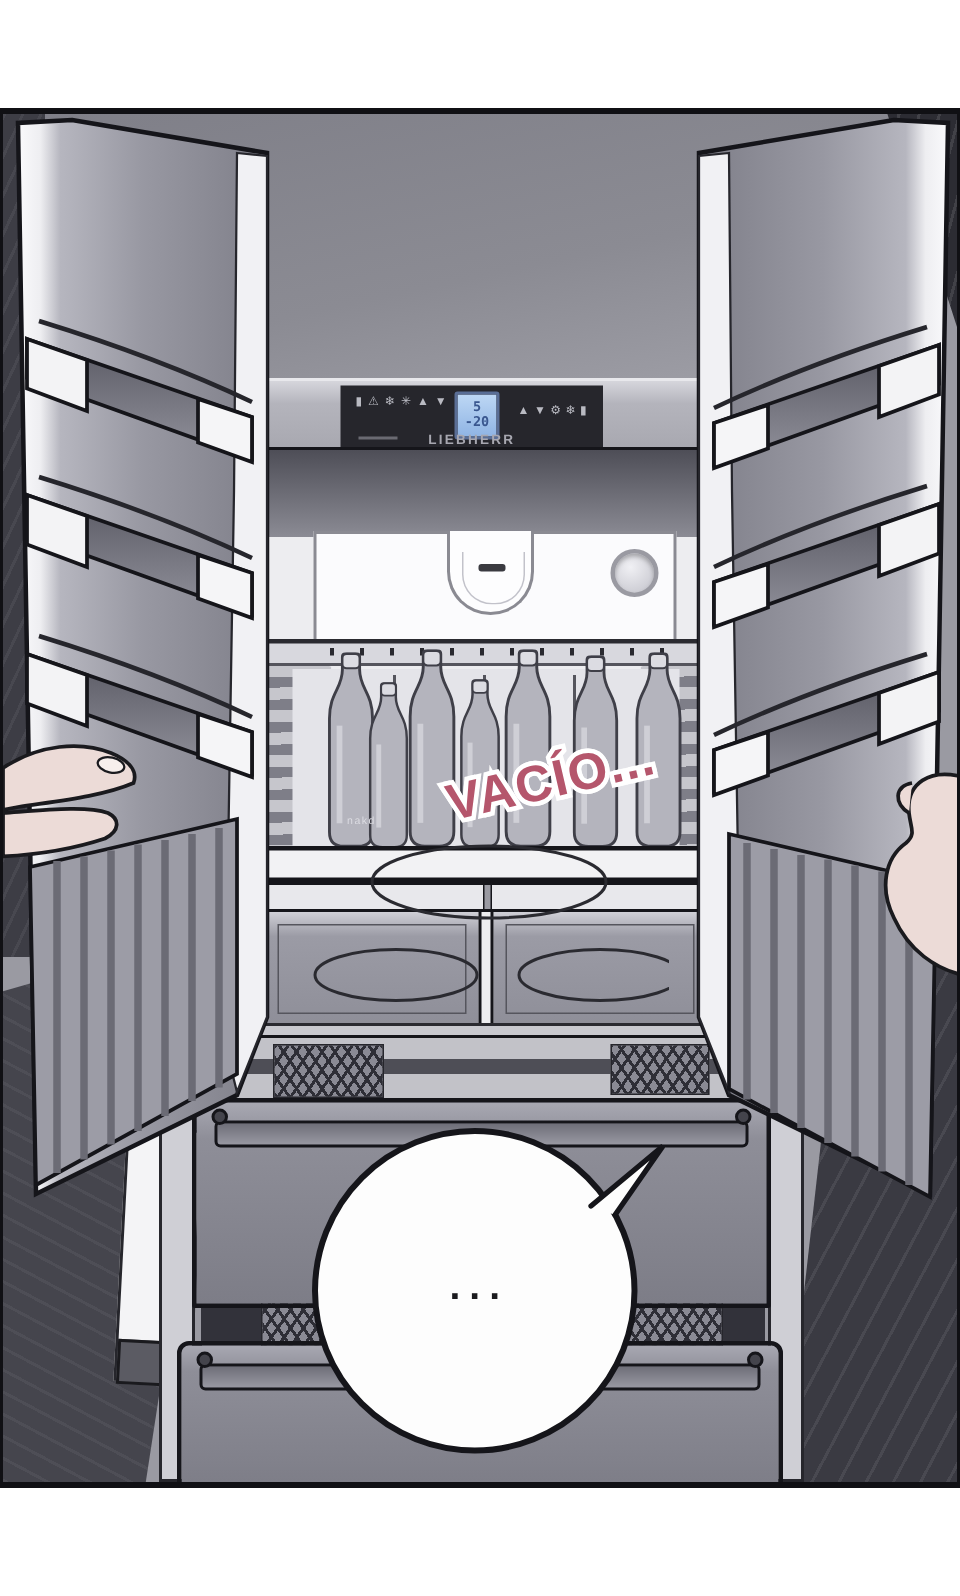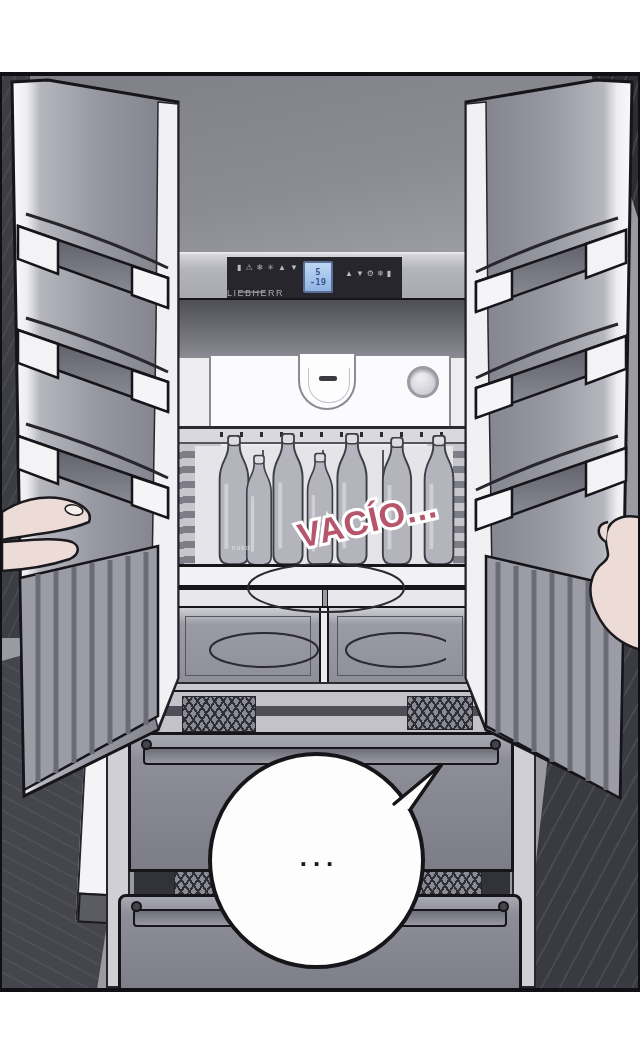--- a/index.html
+++ b/index.html
@@ -36,22 +36,22 @@
             border-top:2px solid #e8e8ec;border-bottom:2px solid #55555d;}
   .cp-black{position:absolute;left:87px;top:3px;width:175px;height:42px;background:#26262c;}
   .cp-icons-left{position:absolute;left:10px;top:7px;display:flex;gap:4px;
                  font-size:8px;color:#b9bac2;line-height:8px;}
   .cp-icons-right{position:absolute;left:118px;top:13px;display:flex;gap:3px;
                   font-size:8px;color:#b9bac2;line-height:8px;}
   .lcd{position:absolute;left:76px;top:4px;width:26px;height:28px;
        background:linear-gradient(180deg,#bdd7f4,#8fb4e4);border:2px solid #5a6e96;
        border-radius:2px;display:flex;flex-direction:column;align-items:center;justify-content:center;
        font-family:"DejaVu Sans Mono",monospace;font-size:9px;font-weight:bold;color:#3a578f;line-height:10px;}
-  .brand{position:absolute;left:0;bottom:1px;width:100%;text-align:left;
-         font-size:9px;font-weight:normal;letter-spacing:1.5px;color:#a7a7b0;}
+  .brand{position:absolute;left:0;bottom:1px;width:100%;text-align:center;
+         font-size:9px;font-weight:bold;letter-spacing:1.5px;color:#a7a7b0;}
   .model-text{position:absolute;left:12px;bottom:6px;width:26px;height:2px;background:#6a6a72;}
 
   
   .interior{left:163px;top:222px;width:314px;height:394px;background:#ededf0;
             border:2px solid #15151a;box-sizing:border-box;}
   .int-darkband{left:0;top:0;width:310px;height:58px;
                 background:linear-gradient(180deg,#4e4e57,#8b8b94);}
   .top-panel{left:42px;top:54px;width:242px;height:76px;background:#fbfbfd;
              border:2px solid #8a8a92;box-sizing:border-box;}
   .lamp{position:absolute;left:87px;top:-2px;width:58px;height:56px;background:#fdfdfe;
@@ -157,21 +157,21 @@
         <div class="cp-icons-left">
           <span>▮</span>
           <span>⚠</span>
           <span>❄</span>
           <span>✳</span>
           <span>▲</span>
           <span>▼</span>
         </div>
         <div class="lcd">
           <span>5</span>
-          <span>-19</span>
+          <span>-20</span>
         </div>
         <div class="cp-icons-right">
           <span>▲</span>
           <span>▼</span>
           <span>⚙</span>
           <span>❄</span>
           <span>▮</span>
         </div>
         <div class="model-text"></div>
         <div class="brand">LIEBHERR</div>

